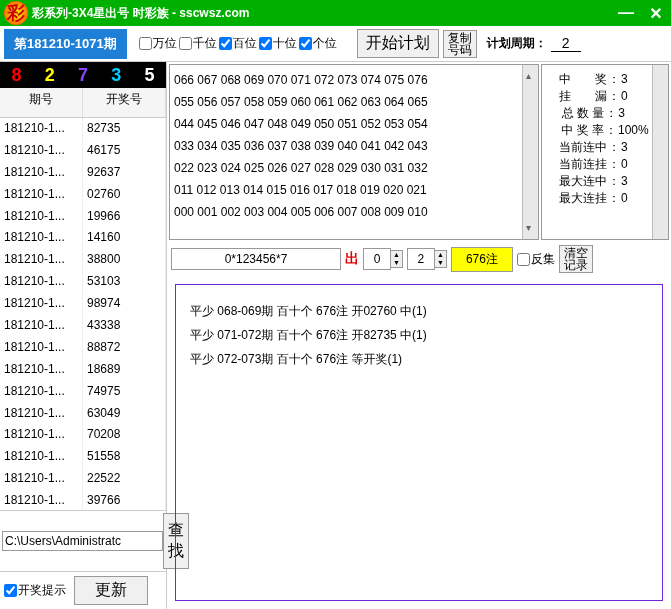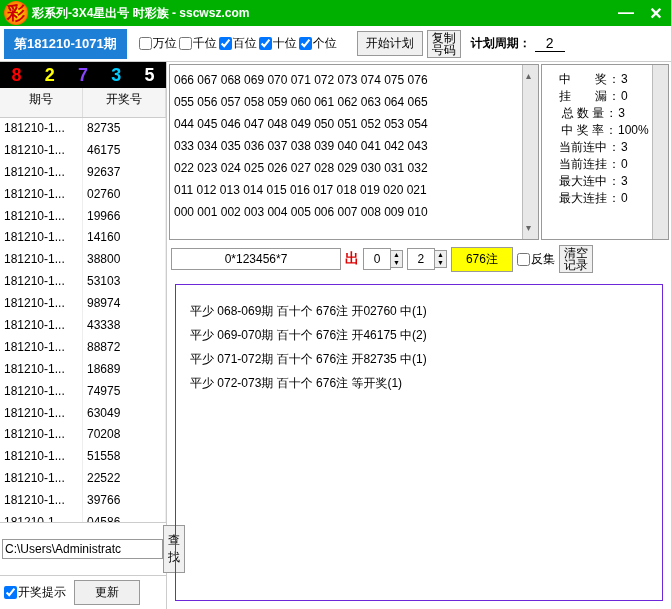--- a/index.html
+++ b/index.html
@@ -5,21 +5,21 @@
 *{box-sizing:border-box;margin:0;padding:0;font-family:"Microsoft YaHei",SimSun,sans-serif;font-size:12px}
 body{width:671px;height:609px;background:#fff;overflow:hidden}
 .titlebar{height:26px;background:#00b000;display:flex;align-items:center;color:#fff;font-weight:bold;font-size:13px}
 .tb-icon{width:24px;height:24px;margin:0 4px;font-size:18px;font-weight:bold;background:radial-gradient(circle,#ff0 0%,#f80 60%,#f00 100%);border-radius:50%;display:flex;align-items:center;justify-content:center;color:#c00}
 .tb-min,.tb-close{width:30px;height:26px;display:flex;align-items:center;justify-content:center;font-size:16px;font-weight:bold;cursor:pointer}
 .toolbar{height:36px;border-bottom:1px solid #ccc;display:flex;align-items:center;padding:0 4px;gap:4px}
 .period-tab{background:#1e7fd6;color:#fff;padding:6px 10px;font-weight:bold;font-size:13px}
 .digit-checks{display:flex;gap:2px;margin-left:8px}
 .dc{display:flex;align-items:center;gap:1px}
 .dc input{width:13px;height:13px}
-.btn{border:1px solid #999;background:#f0f0f0;padding:3px 8px;cursor:pointer;font-size:12px}
+.btn{border:1px solid #999;background:#f0f0f0;padding:3px 8px;cursor:pointer;font-size:16px}
 .btn-stack{border:1px solid #999;background:#f0f0f0;padding:1px 4px;cursor:pointer;font-size:11px;line-height:12px;text-align:center}
 .plan-cycle{display:flex;align-items:center;gap:4px;font-weight:bold}
 .plan-cycle input{width:30px;text-align:center;border:none;border-bottom:1px solid #000;font-size:14px}
 .main{display:flex;height:547px}
 .left{width:167px;border-right:1px solid #ccc;display:flex;flex-direction:column}
 .digit-strip{display:flex;height:26px;background:#000}
 .ds{flex:1;display:flex;align-items:center;justify-content:center;font-size:18px;font-weight:bold;font-family:Arial}
 .tbl{flex:1;overflow:hidden;position:relative}
 .tbl-head{display:flex;background:#f5f5f5;border-bottom:1px solid #ccc;height:30px}
 .tbl-head div{flex:1;text-align:center;line-height:22px;border-right:1px solid #ddd}
@@ -280,18 +280,17 @@
       <div class="zhu">676注</div>
       <label class="dc">
           <input type="checkbox" style="">
           <span>反集</span>
         </label>
       <button class="btn-stack"><span style="white-space:pre">清空
 记录</span></button>
     </div>
     <div class="log" id="log">
         <div>平少 068-069期 百十个 676注  开02760 中(1)</div>
-        <div>平少 069-070期 百十个 676注  开46175 中(2)</div>
         <div>平少 071-072期 百十个 676注  开82735 中(1)</div>
         <div>平少 072-073期 百十个 676注  等开奖(1)</div>
       </div>
   </div>
 </div>
 
 </body></html>

